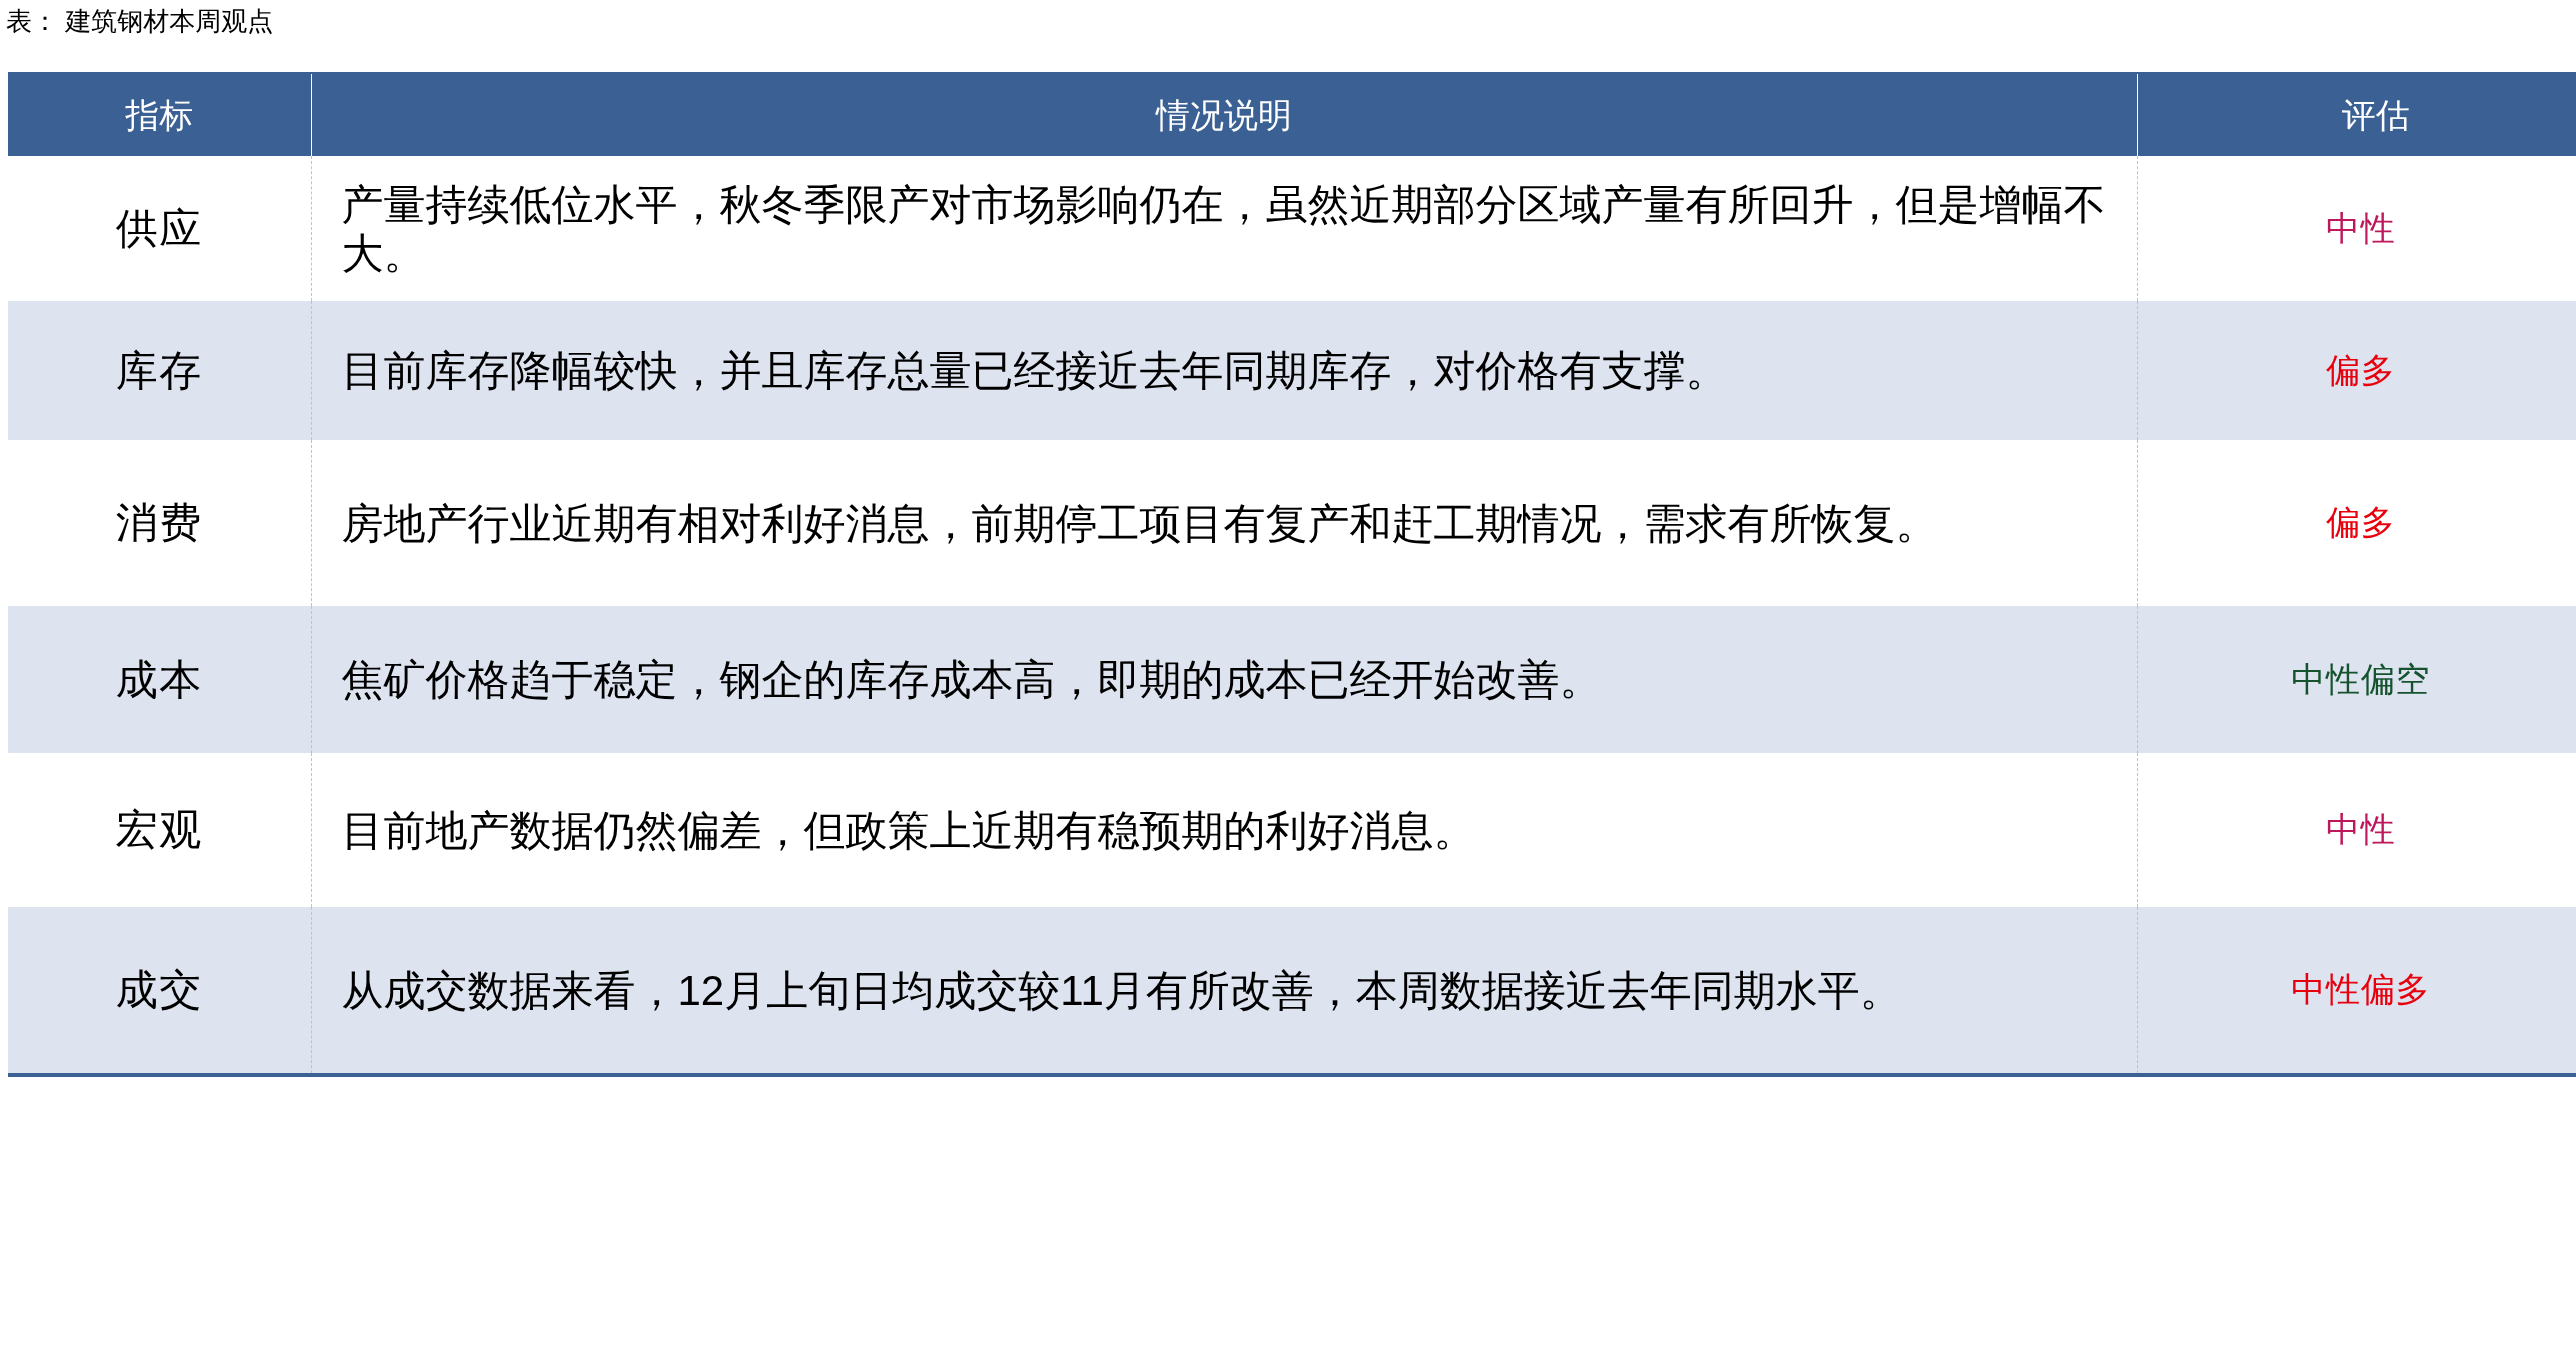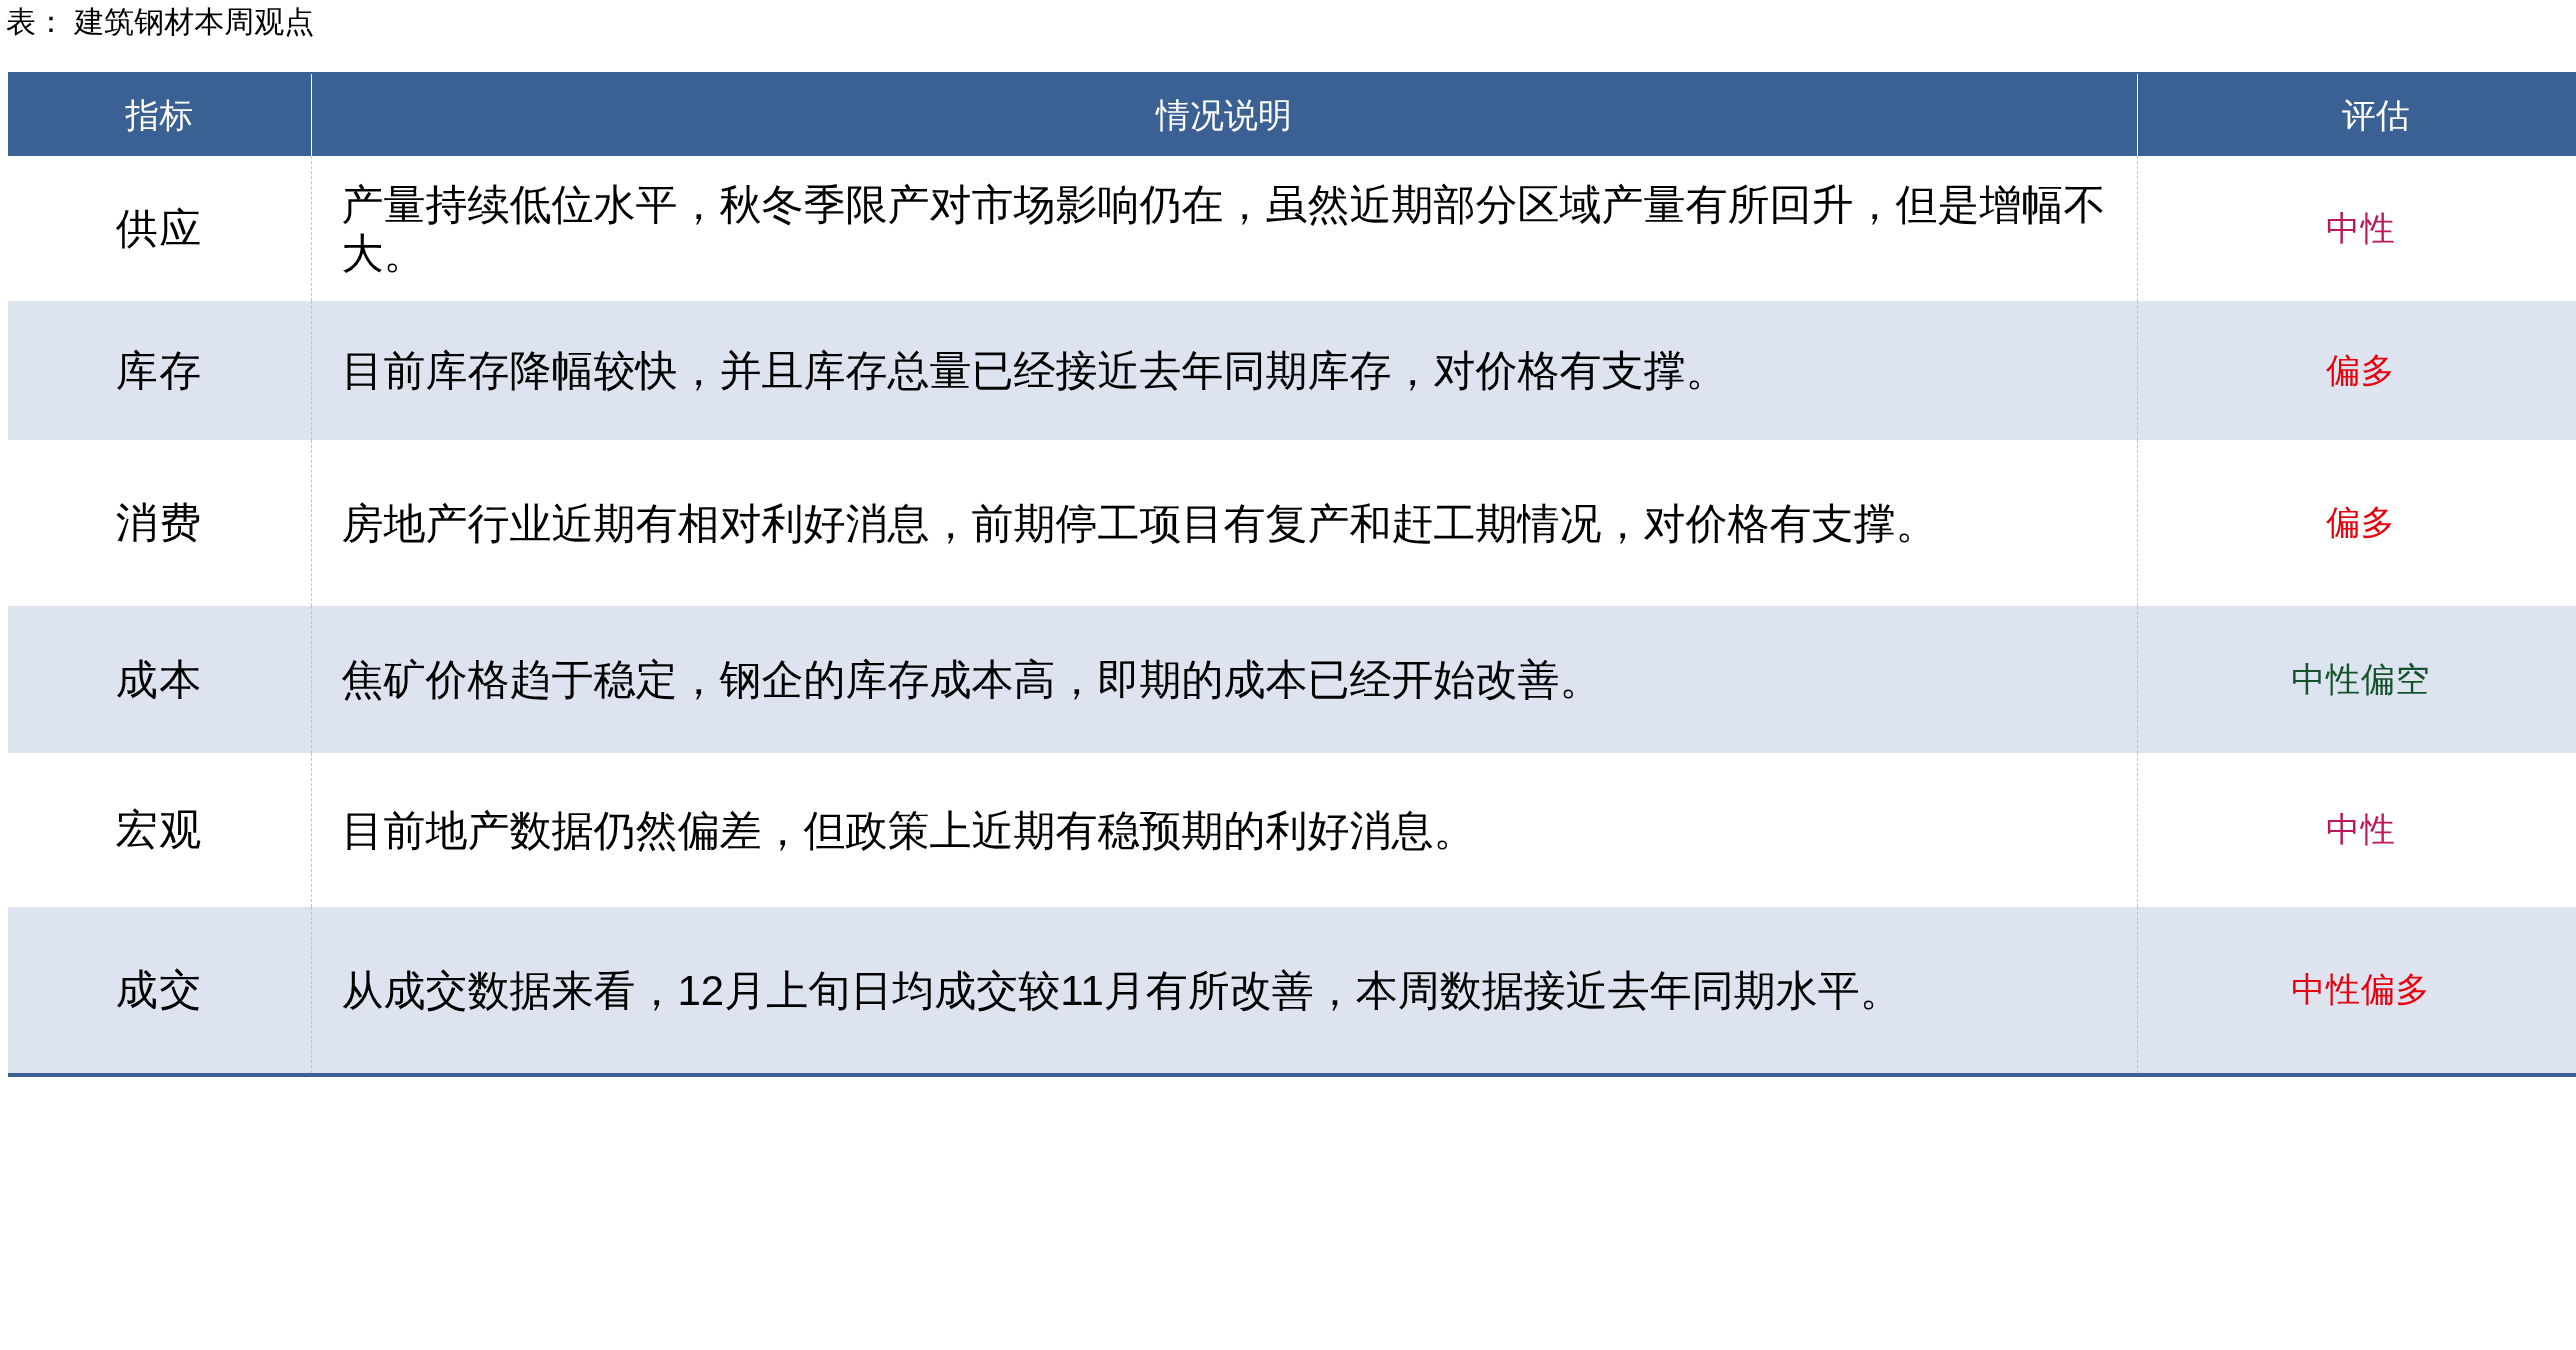--- a/index.html
+++ b/index.html
@@ -20,21 +20,21 @@
     width: 2576px;
     height: 1350px;
     box-sizing: border-box;
   }
 
   
   .caption {
     position: absolute;
     left: 6px;
     top: 1.5px;
-    font-size: 30px;
+    font-size: 26px;
     line-height: 39px;
     color: #000000;
     white-space: nowrap;
     letter-spacing: 0px;
   }
 
   
   .table-wrap {
     position: absolute;
     left: 8px;
@@ -180,21 +180,21 @@
           <td class="desc">产量持续低位水平，秋冬季限产对市场影响仍在，虽然近期部分区域产量有所回升，但是增幅不大。</td>
           <td class="eval ev-neutral">中性</td>
         </tr>
         <tr class="band r2">
           <td class="ind">库存</td>
           <td class="desc">目前库存降幅较快，并且库存总量已经接近去年同期库存，对价格有支撑。</td>
           <td class="eval ev-bull">偏多</td>
         </tr>
         <tr class="plain r3">
           <td class="ind">消费</td>
-          <td class="desc">房地产行业近期有相对利好消息，前期停工项目有复产和赶工期情况，对价格有支撑。</td>
+          <td class="desc">房地产行业近期有相对利好消息，前期停工项目有复产和赶工期情况，需求有所恢复。</td>
           <td class="eval ev-bull">偏多</td>
         </tr>
         <tr class="band r4">
           <td class="ind">成本</td>
           <td class="desc">焦矿价格趋于稳定，钢企的库存成本高，即期的成本已经开始改善。</td>
           <td class="eval ev-bear">中性偏空</td>
         </tr>
         <tr class="plain r5">
           <td class="ind">宏观</td>
           <td class="desc">目前地产数据仍然偏差，但政策上近期有稳预期的利好消息。</td>

